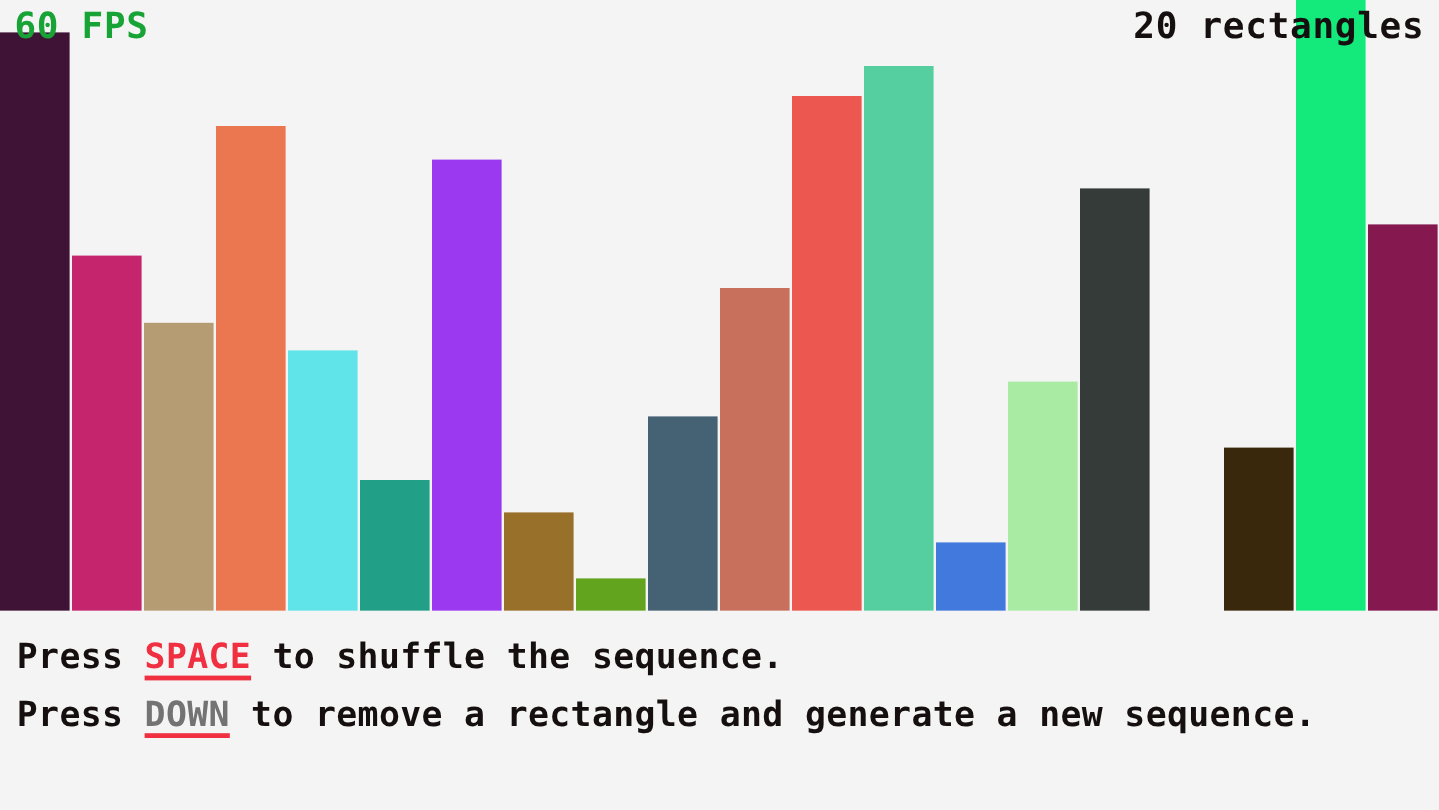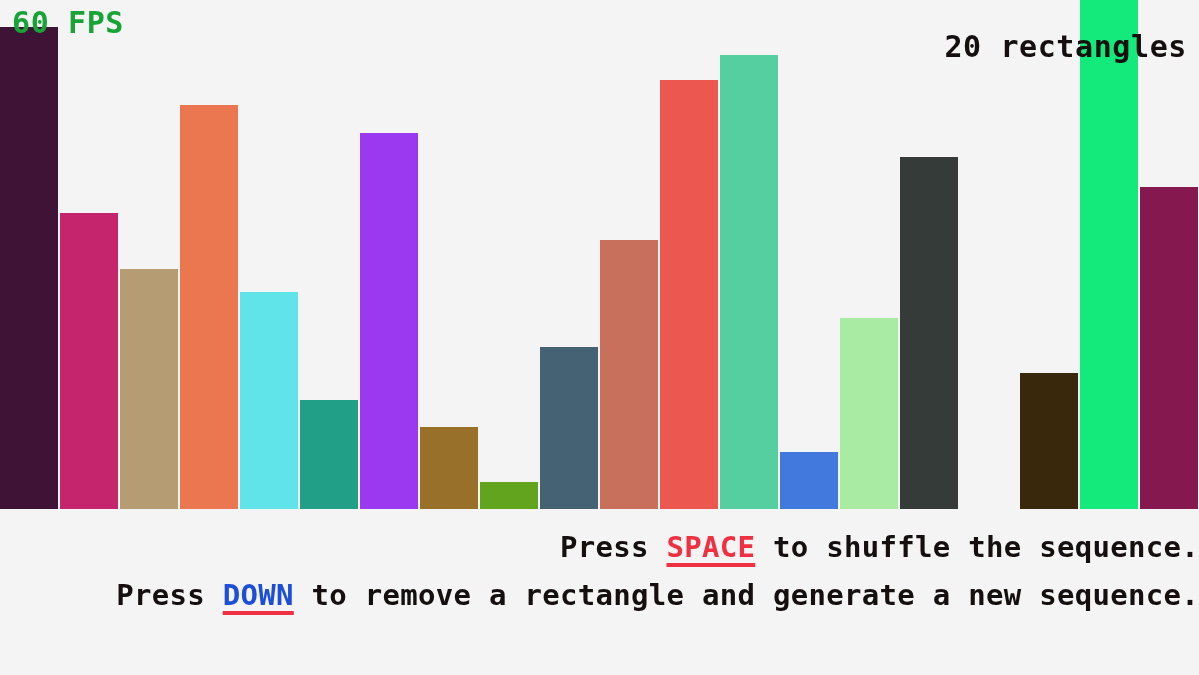--- a/index.html
+++ b/index.html
@@ -49,34 +49,32 @@
     color: #17a335;
     line-height: 1;
   }
   #rect-count {
     right: 12px;
     top: 8px;
     font-size: 30px;
     color: #15100f;
     line-height: 1;
     text-align: right;
-    margin-top: 24px;
   }
 
   
   #instructions {
     position: absolute;
     left: 0;
     top: 509px;
     width: 1199px;
     height: 166px;
     background: #f4f4f4;
     padding: 14px 0 0 14px;
     box-sizing: border-box;
-    text-align: right;
   }
   .instruction-line {
     font-family: "DejaVu Sans Mono", "Liberation Mono", monospace;
     font-size: 29px;
     font-weight: bold;
     color: #15100f;
     line-height: 48px;
     white-space: pre;
     letter-spacing: 0.01em;
   }
@@ -114,16 +112,16 @@
       <div class="bar" style="left: 1080px; width: 58px; height: 509px; background: rgb(20, 233, 124);"></div>
       <div class="bar" style="left: 1140px; width: 58px; height: 322px; background: rgb(132, 24, 79);"></div>
     </div>
 
   <div class="hud" id="fps-counter" style="color: rgb(23, 163, 53);">60 FPS</div>
 
   <div class="hud" id="rect-count" style="color: rgb(21, 16, 15);">20 rectangles</div>
 
   <div id="instructions">
       <div class="instruction-line"><span>Press </span><span class="key" style="color: rgb(240, 48, 64); text-decoration-color: rgb(240, 48, 64);">SPACE</span><span> to shuffle the sequence.</span></div>
-      <div class="instruction-line"><span>Press </span><span class="key" style="color: #1d4ed8; text-decoration-color: rgb(240, 48, 64);">DOWN</span><span> to remove a rectangle and generate a new sequence.</span></div>
+      <div class="instruction-line"><span>Press </span><span class="key" style="color: #737373; text-decoration-color: rgb(240, 48, 64);">DOWN</span><span> to remove a rectangle and generate a new sequence.</span></div>
     </div>
 
 </div>
 
 </body></html>

